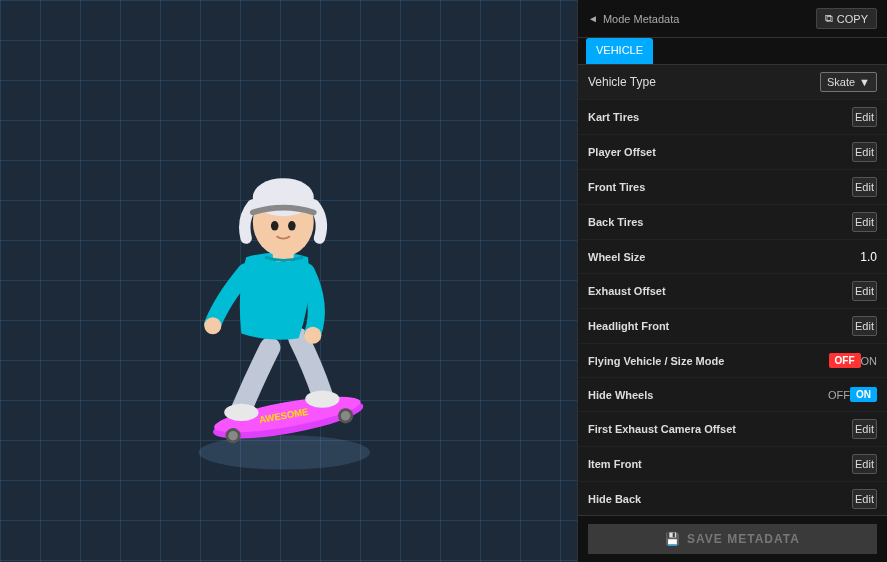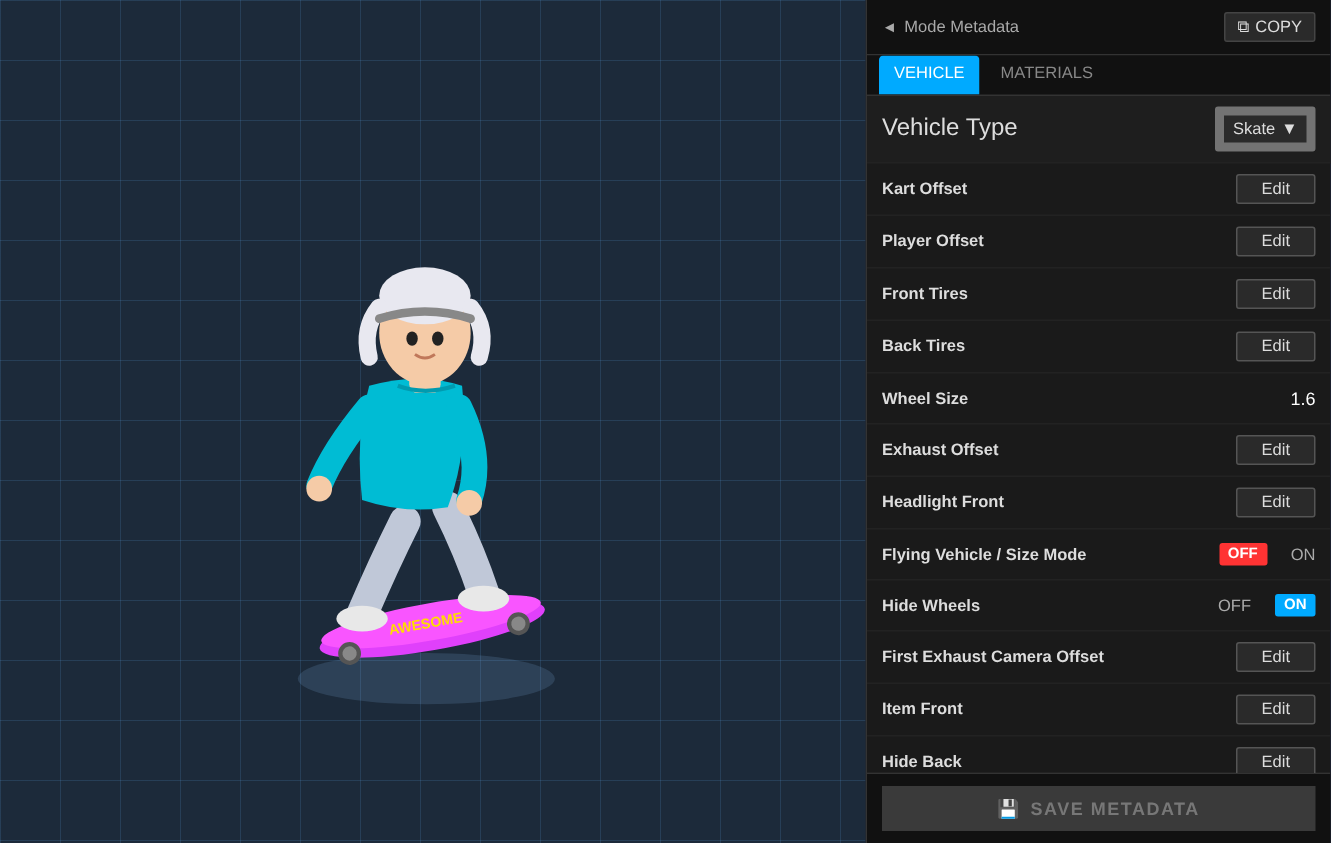--- a/index.html
+++ b/index.html
@@ -141,56 +141,56 @@
       font-size: 11px;
       font-weight: bold;
       color: #ddd;
     }
 
     .field-row.vehicle-type {
       background: #1e1e1e;
     }
 
     .vehicle-type-label {
-      font-size: 16px;
+      font-size: 12px;
       color: #ddd;
     }
 
     .dropdown {
       background: #2a2a2a;
-      border: 6px solid #737373;
+      border: 1px solid #737373;
       color: #ddd;
       padding: 3px 6px;
       font-size: 11px;
       cursor: pointer;
       border-radius: 2px;
       display: flex;
       align-items: center;
       gap: 4px;
     }
 
     .edit-btn {
       background: #2a2a2a;
       border: 1px solid #555;
       color: #ddd;
-      padding: 3px 16px;
+      padding: 3px 2px;
       cursor: pointer;
       font-size: 11px;
       border-radius: 2px;
     }
 
     .field-value {
       color: #fff;
       font-size: 12px;
     }
 
     .toggle-group {
       display: flex;
       align-items: center;
-      gap: 16px;
+      gap: 0;
     }
 
     .toggle-off {
       background: #ff3333;
       color: #fff;
       padding: 2px 6px;
       font-size: 10px;
       font-weight: bold;
       border-radius: 2px;
       border: none;
@@ -309,58 +309,55 @@
     <button class="copy-btn">
       <span>⧉</span>
       <span>COPY</span>
     </button>
   </div>
 
   <div class="tabs">
     <div class="tab active">
       <span>VEHICLE</span>
     </div>
-    <div class="tab">
-      <span>MATERIALS</span>
-    </div>
   </div>
 
   <div class="panel-content">
 
     <div class="field-row vehicle-type">
       <span class="vehicle-type-label">Vehicle Type</span>
       <div class="dropdown">
         <span>Skate</span>
         <span>▼</span>
       </div>
     </div>
 
     <div class="field-row">
-      <span class="field-label">Kart Offset</span>
+      <span class="field-label">Kart Tires</span>
       <button class="edit-btn">Edit</button>
     </div>
 
     <div class="field-row">
       <span class="field-label">Player Offset</span>
       <button class="edit-btn">Edit</button>
     </div>
 
     <div class="field-row">
       <span class="field-label">Front Tires</span>
       <button class="edit-btn">Edit</button>
     </div>
 
     <div class="field-row">
       <span class="field-label">Back Tires</span>
       <button class="edit-btn">Edit</button>
     </div>
 
     <div class="field-row">
       <span class="field-label">Wheel Size</span>
-      <span class="field-value">1.6</span>
+      <span class="field-value">1.0</span>
     </div>
 
     <div class="field-row">
       <span class="field-label">Exhaust Offset</span>
       <button class="edit-btn">Edit</button>
     </div>
 
     <div class="field-row">
       <span class="field-label">Headlight Front</span>
       <button class="edit-btn">Edit</button>

